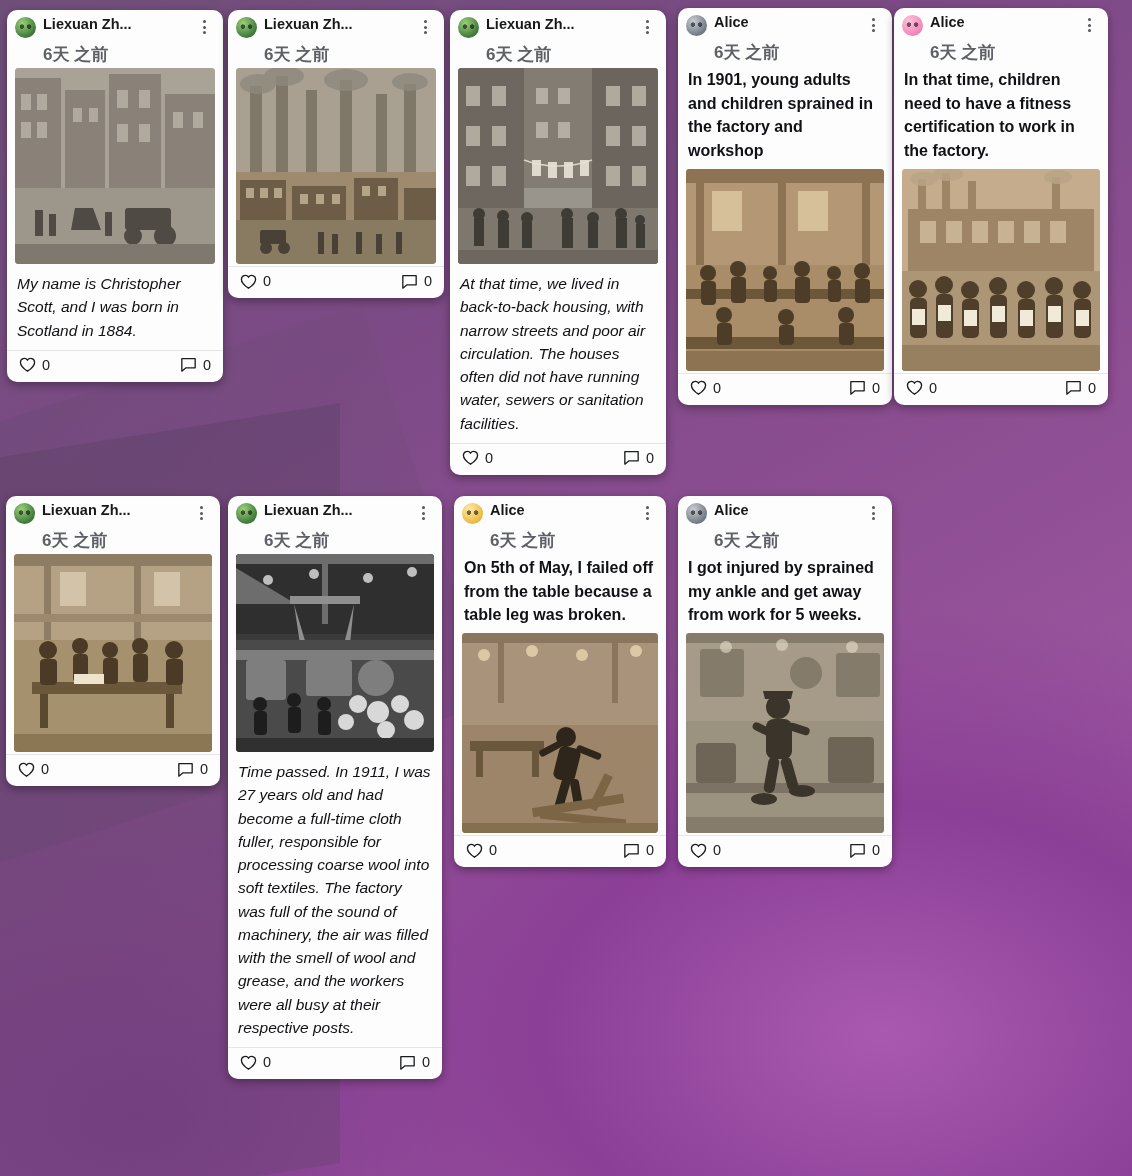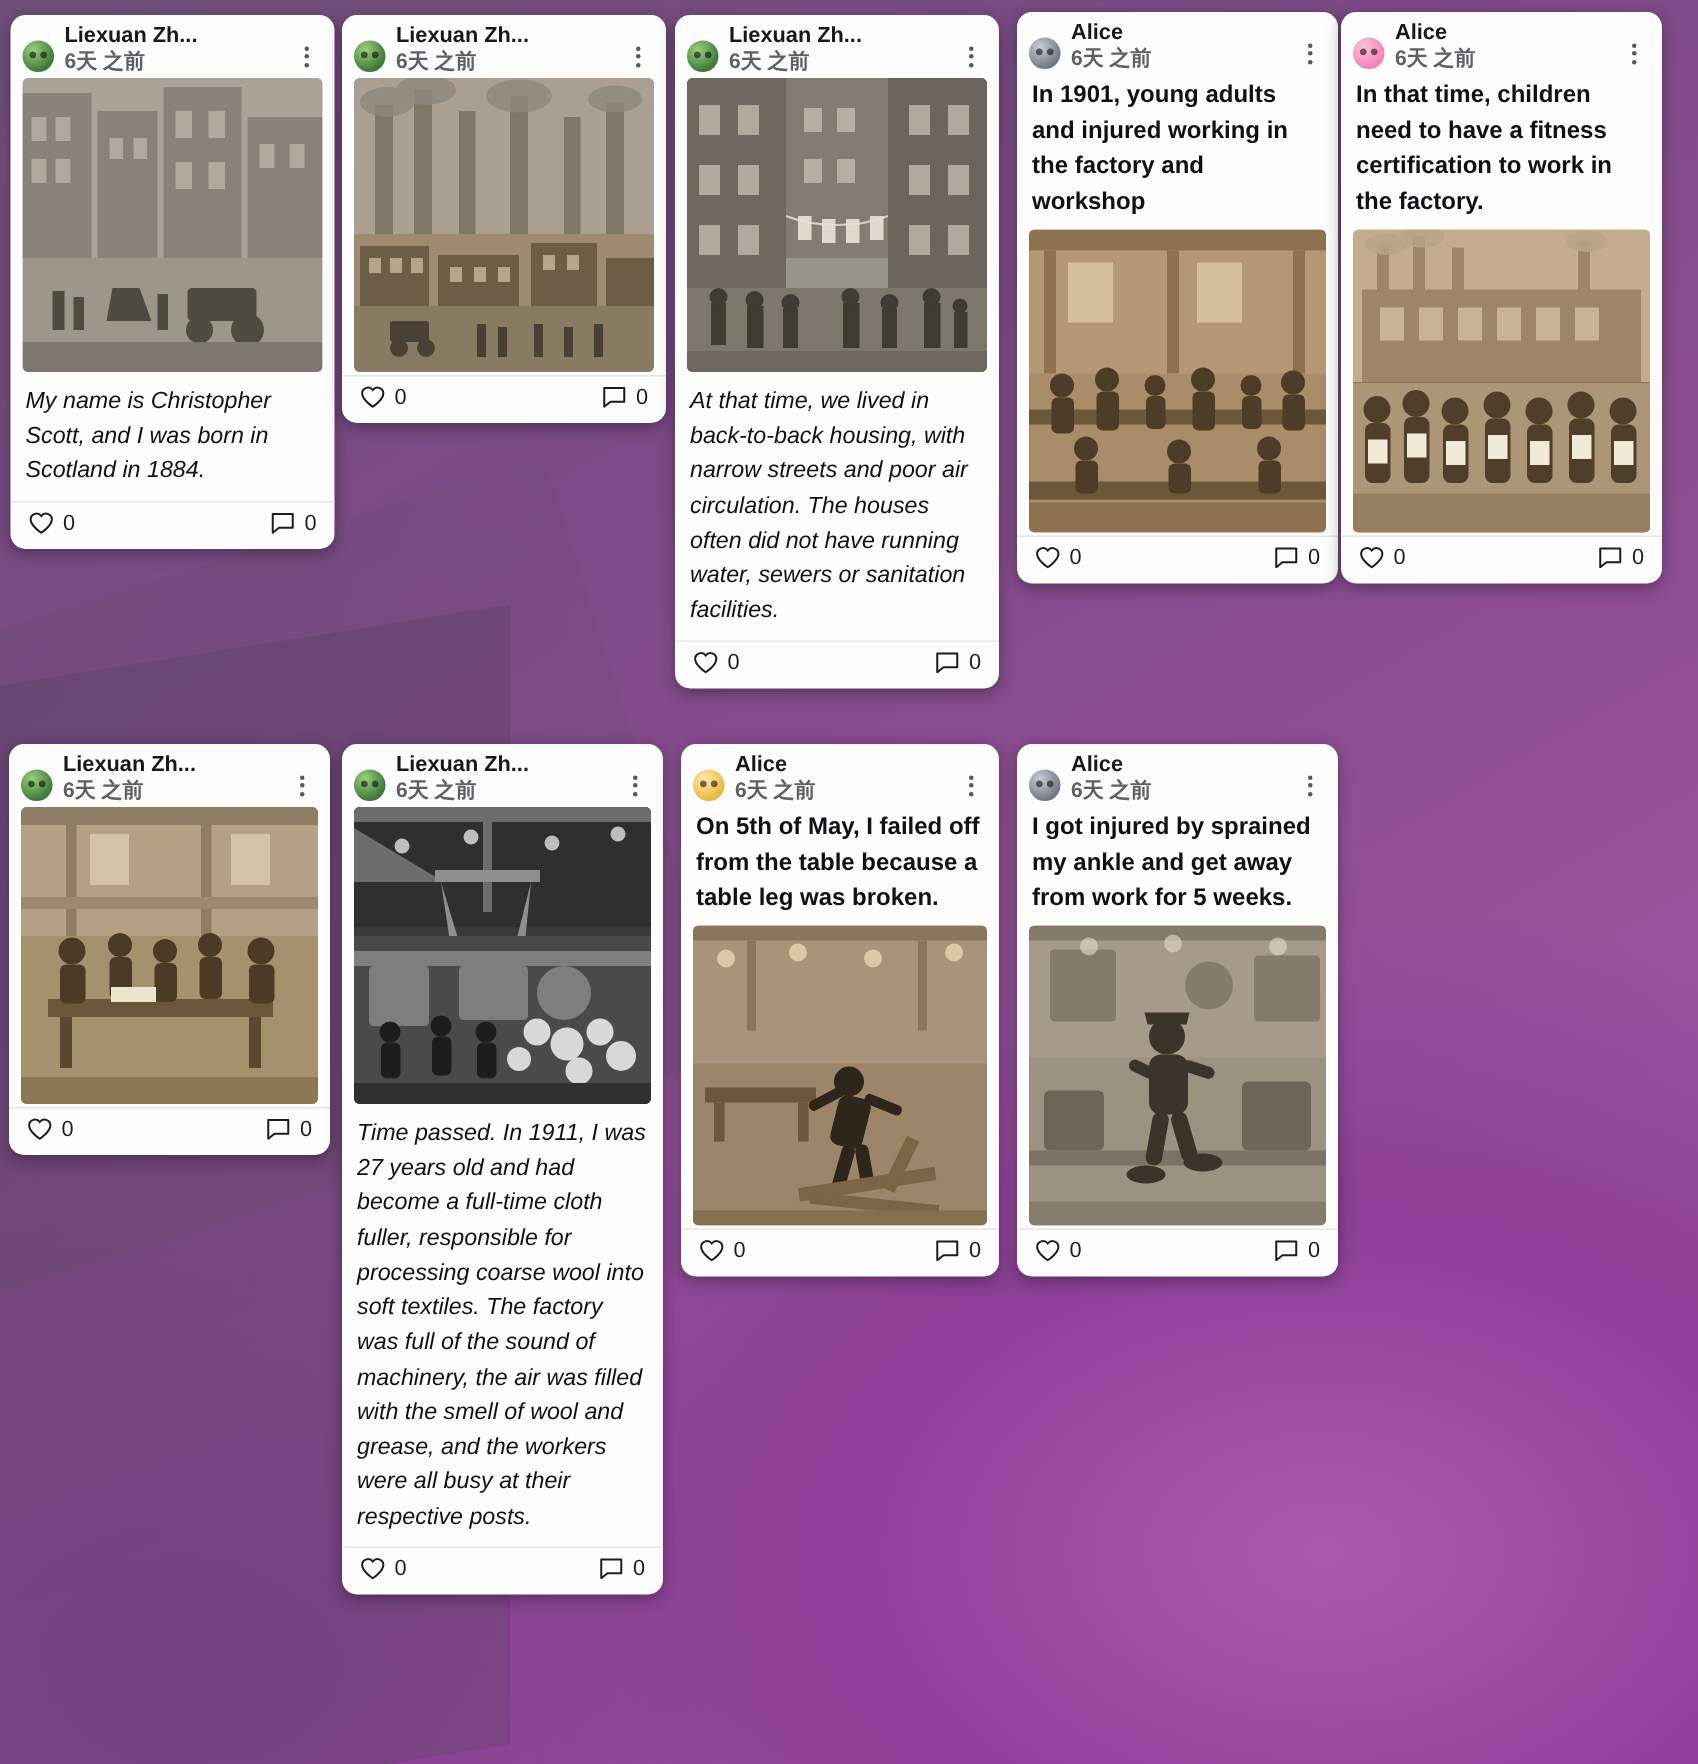--- a/index.html
+++ b/index.html
@@ -44,21 +44,21 @@
     position: absolute;
     background: #fdfdfd;
     border-radius: 10px;
     box-shadow: 0 3px 10px rgba(0,0,0,.35);
     overflow: hidden;
     display: flex;
     flex-direction: column;
   }
   .card-head {
     display: flex;
-    align-items: flex-end;
+    align-items: flex-start;
     gap: 7px;
     padding: 7px 12px 4px 8px;
   }
   .avatar {
     width: 21px; height: 21px;
     border-radius: 50%;
     flex: 0 0 auto;
     position: relative;
     overflow: hidden;
   }
@@ -91,25 +91,25 @@
   .author {
     font-size: 14.5px;
     font-weight: 700;
     color: #17181a;
     white-space: nowrap;
     overflow: hidden;
     text-overflow: ellipsis;
     display: block;
   }
   .time {
-    font-size: 14px;
+    font-size: 17px;
     font-weight: 700;
     color: #5d6066;
     display: block;
-    margin-top: 1px;
+    margin-top: 14px;
   }
   .kebab {
     flex: 0 0 auto;
     width: 14px;
     height: 20px;
     display: flex;
     flex-direction: column;
     align-items: center;
     justify-content: center;
     gap: 2.5px;
@@ -403,21 +403,21 @@
       <div class="head-text">
         <span class="author">Alice</span>
         <span class="time">6天 之前</span>
       </div>
       <div class="kebab">
           <i></i>
           <i></i>
           <i></i>
         </div>
     </div>
-    <div class="headline">In 1901, young adults and injured working in the factory and workshop</div>
+    <div class="headline">In 1901, young adults and children sprained in the factory and workshop</div>
     <div class="thumb" style="height:202px;">
       <svg width="100%" height="100%" viewBox="0 0 198 202" preserveAspectRatio="none">
         <rect width="198" height="202" fill="#c3a77f"></rect>
         <rect width="198" height="96" fill="#b49875"></rect>
         <g fill="#8e7352">
           <rect x="0" y="0" width="198" height="14"></rect>
           <rect x="10" y="14" width="8" height="82"></rect>
             <rect x="92" y="14" width="8" height="82"></rect>
             <rect x="176" y="14" width="8" height="82"></rect>
         </g>

